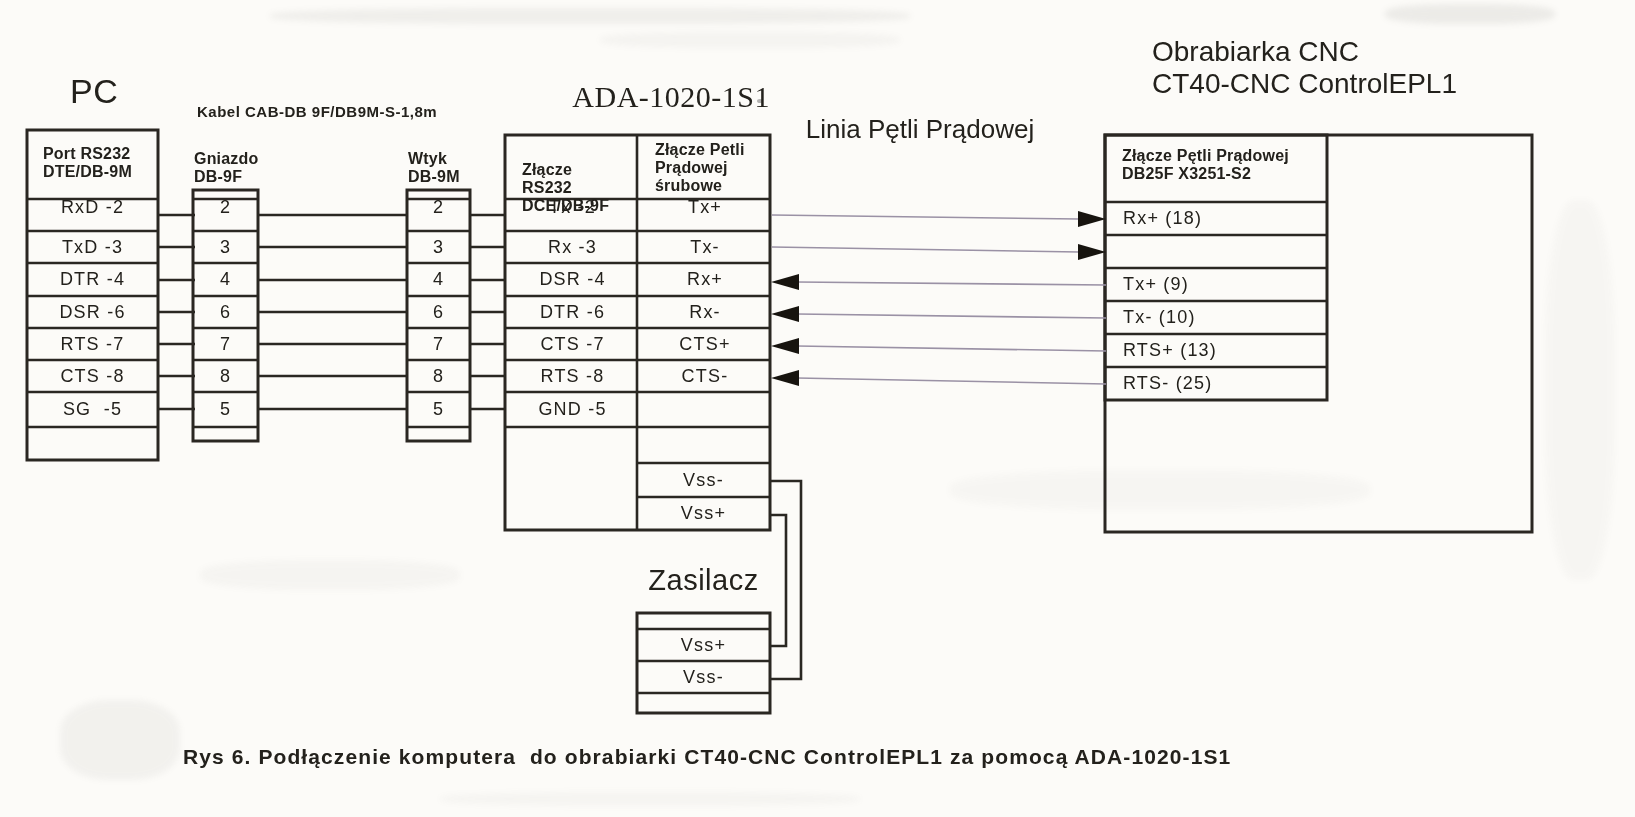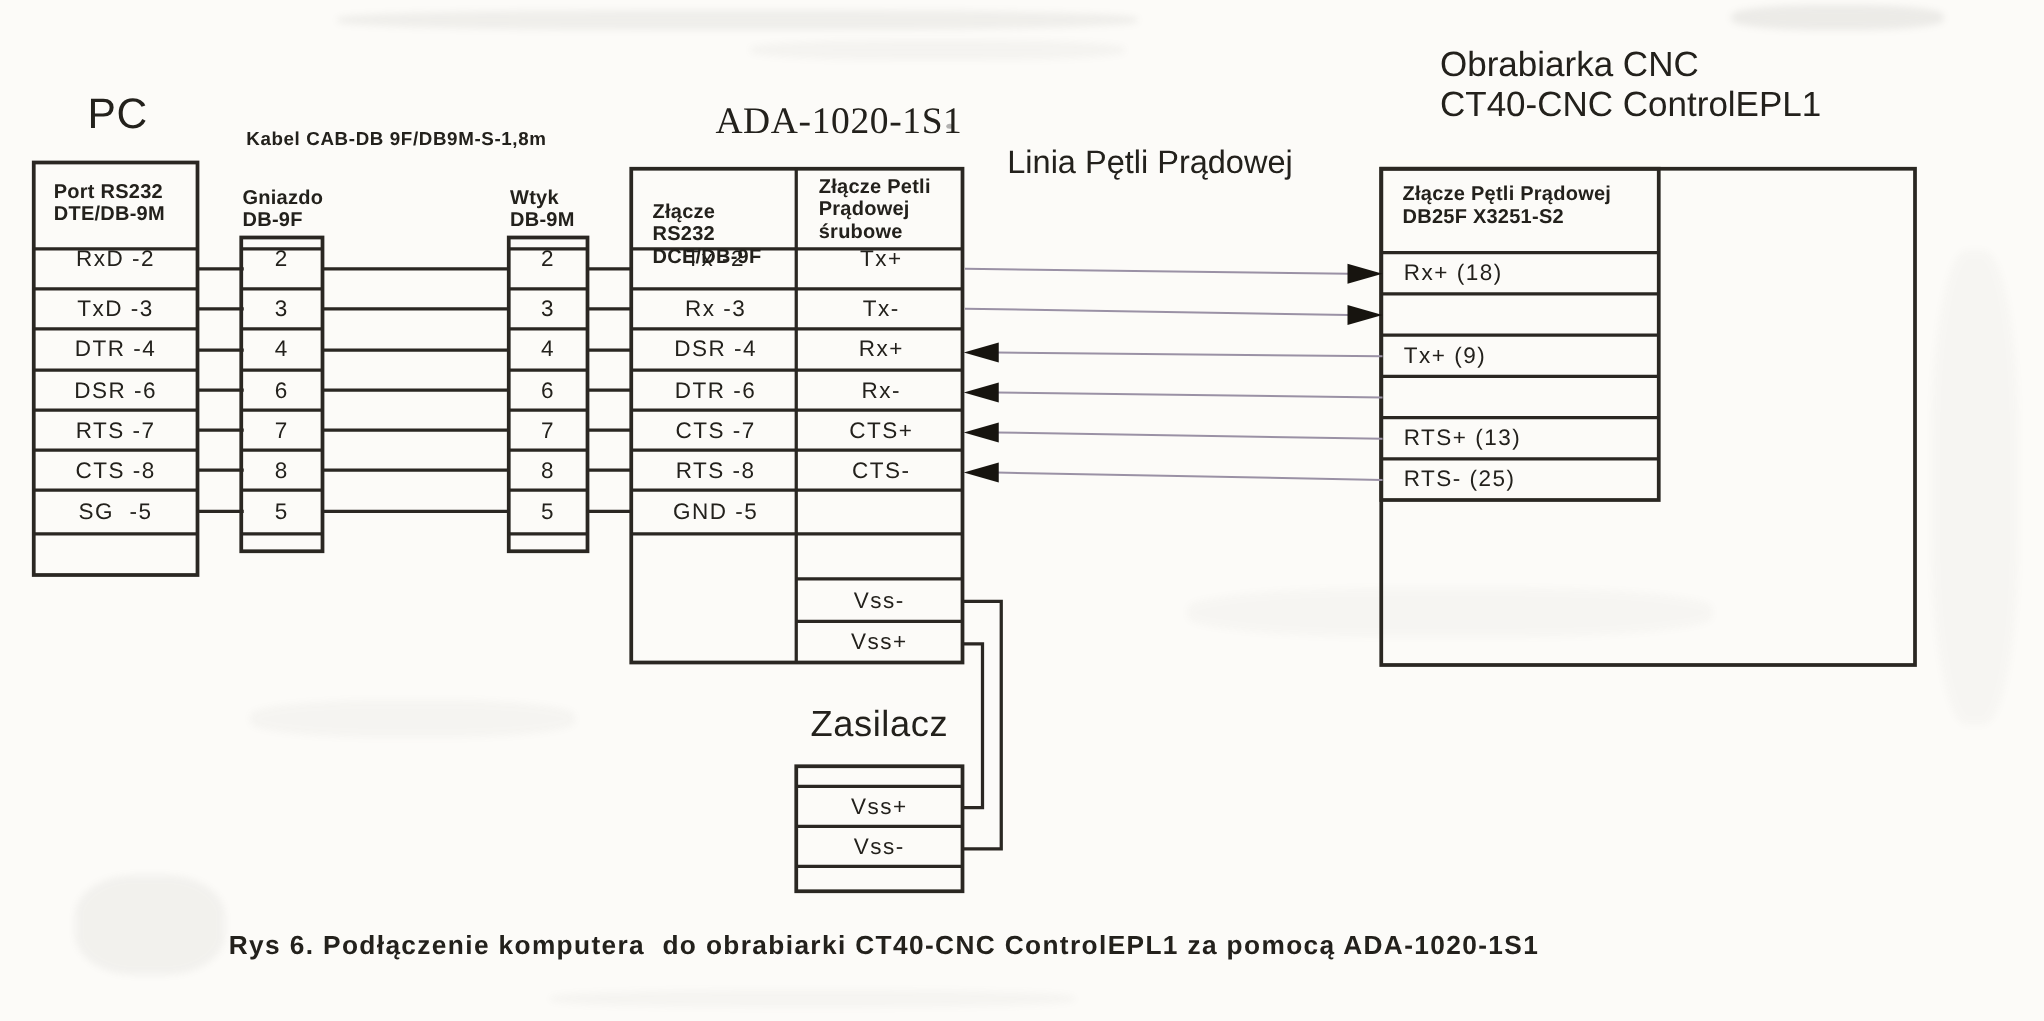--- a/index.html
+++ b/index.html
@@ -234,19 +234,20 @@
   <div class="row ry5 car">CTS-</div>
   <div class="row" style="left:640px;width:127px;top:463px;height:34px;">Vss-</div>
   <div class="row" style="left:640px;width:127px;top:497px;height:33px;">Vss+</div>
 
   <div class="hdr" style="left:1122px;top:147px;">
     <div>Złącze Pętli Prądowej</div>
     <div>DB25F X3251-S2</div>
   </div>
   <div class="row cy0 ccnc">Rx+ (18)</div>
   <div class="row cy2 ccnc">Tx+ (9)</div>
+  <div class="row cy3 ccnc">Tx- (10)</div>
   <div class="row cy4 ccnc">RTS+ (13)</div>
   <div class="row cy5 ccnc">RTS- (25)</div>
 
   <div class="row" style="left:640px;width:127px;top:629px;height:32px;">Vss+</div>
   <div class="row" style="left:640px;width:127px;top:661px;height:32px;">Vss-</div>
 
 </div>
 
 </body></html>

